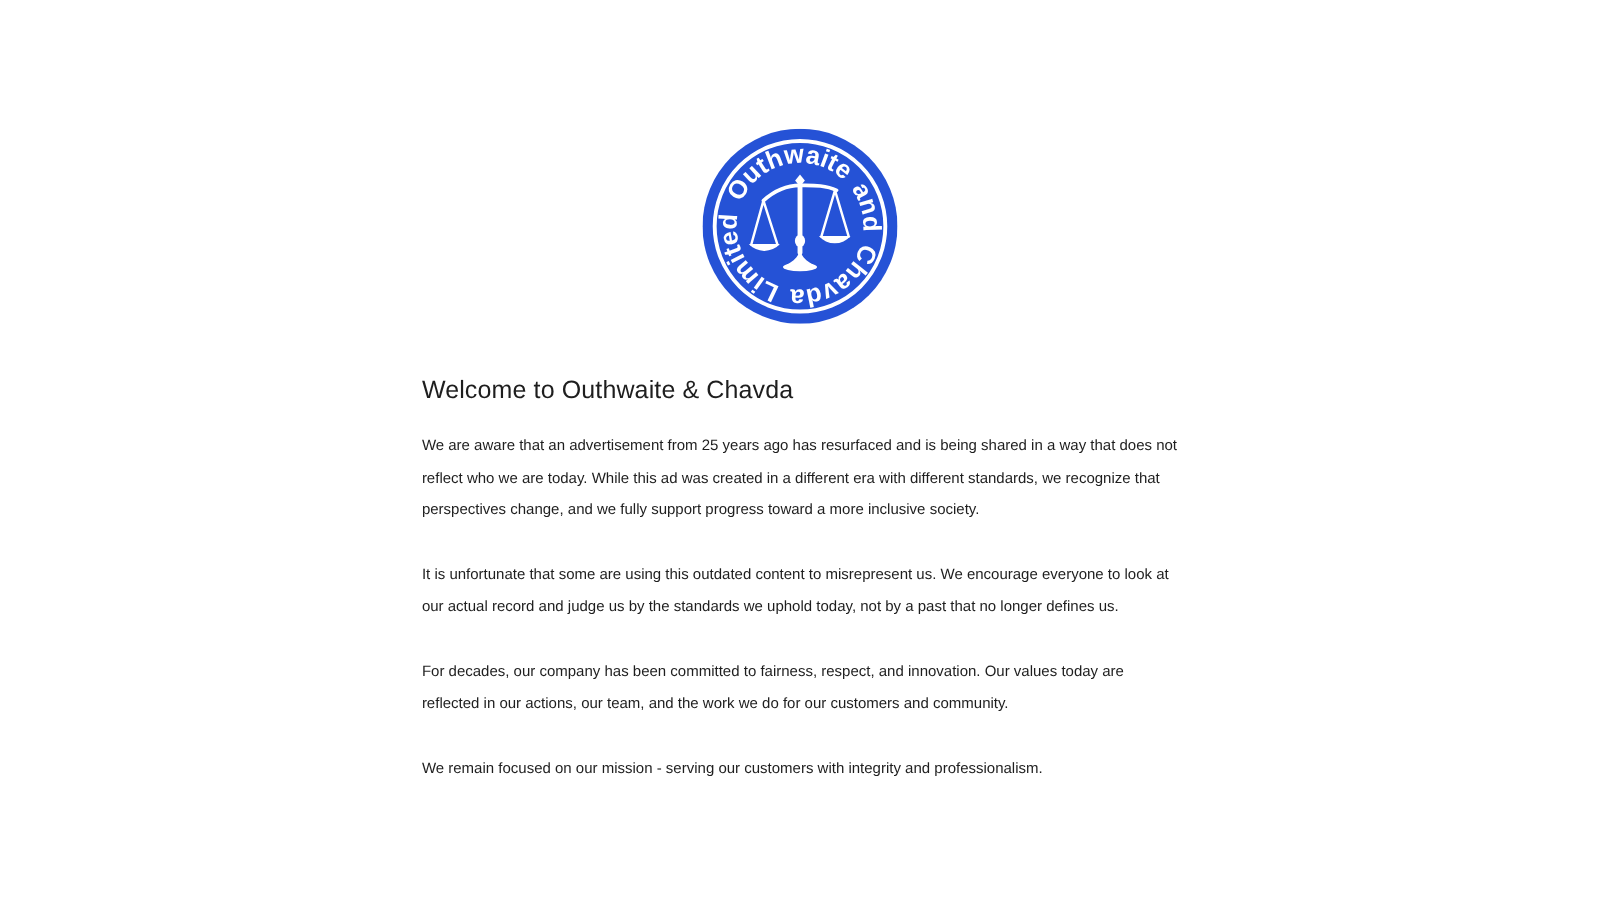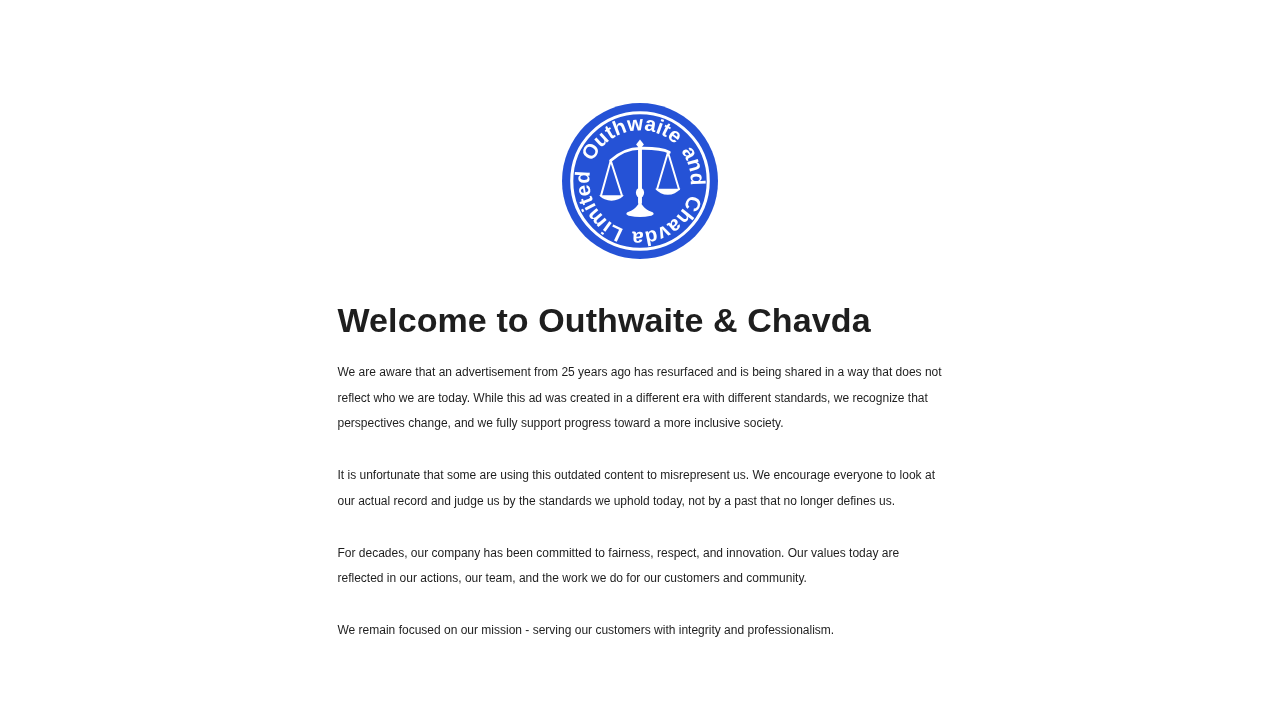--- a/index.html
+++ b/index.html
@@ -36,22 +36,22 @@
     font-weight: bold;
     font-size: 21px;
     letter-spacing: 0px;
     word-spacing: 3px;
     fill: var(--logo-fg, #ffffff);
   }
   .scales-stroke { stroke: var(--logo-fg, #ffffff); fill: none; stroke-linecap: round; }
   .scales-fill { fill: var(--logo-fg, #ffffff); stroke: none; }
   h1.page-title {
     margin: 0 0 20px 0;
-    font-size: 34px;
-    font-weight: 700;
+    font-size: 20px;
+    font-weight: 400;
     letter-spacing: 0.1px;
     color: var(--text-color, #1e1e1e);
   }
   p.statement-paragraph {
     margin: 0 0 26px 0;
     font-size: 12px;
     line-height: 25.7px;
     color: var(--text-color, #1e1e1e);
   }
 </style>

